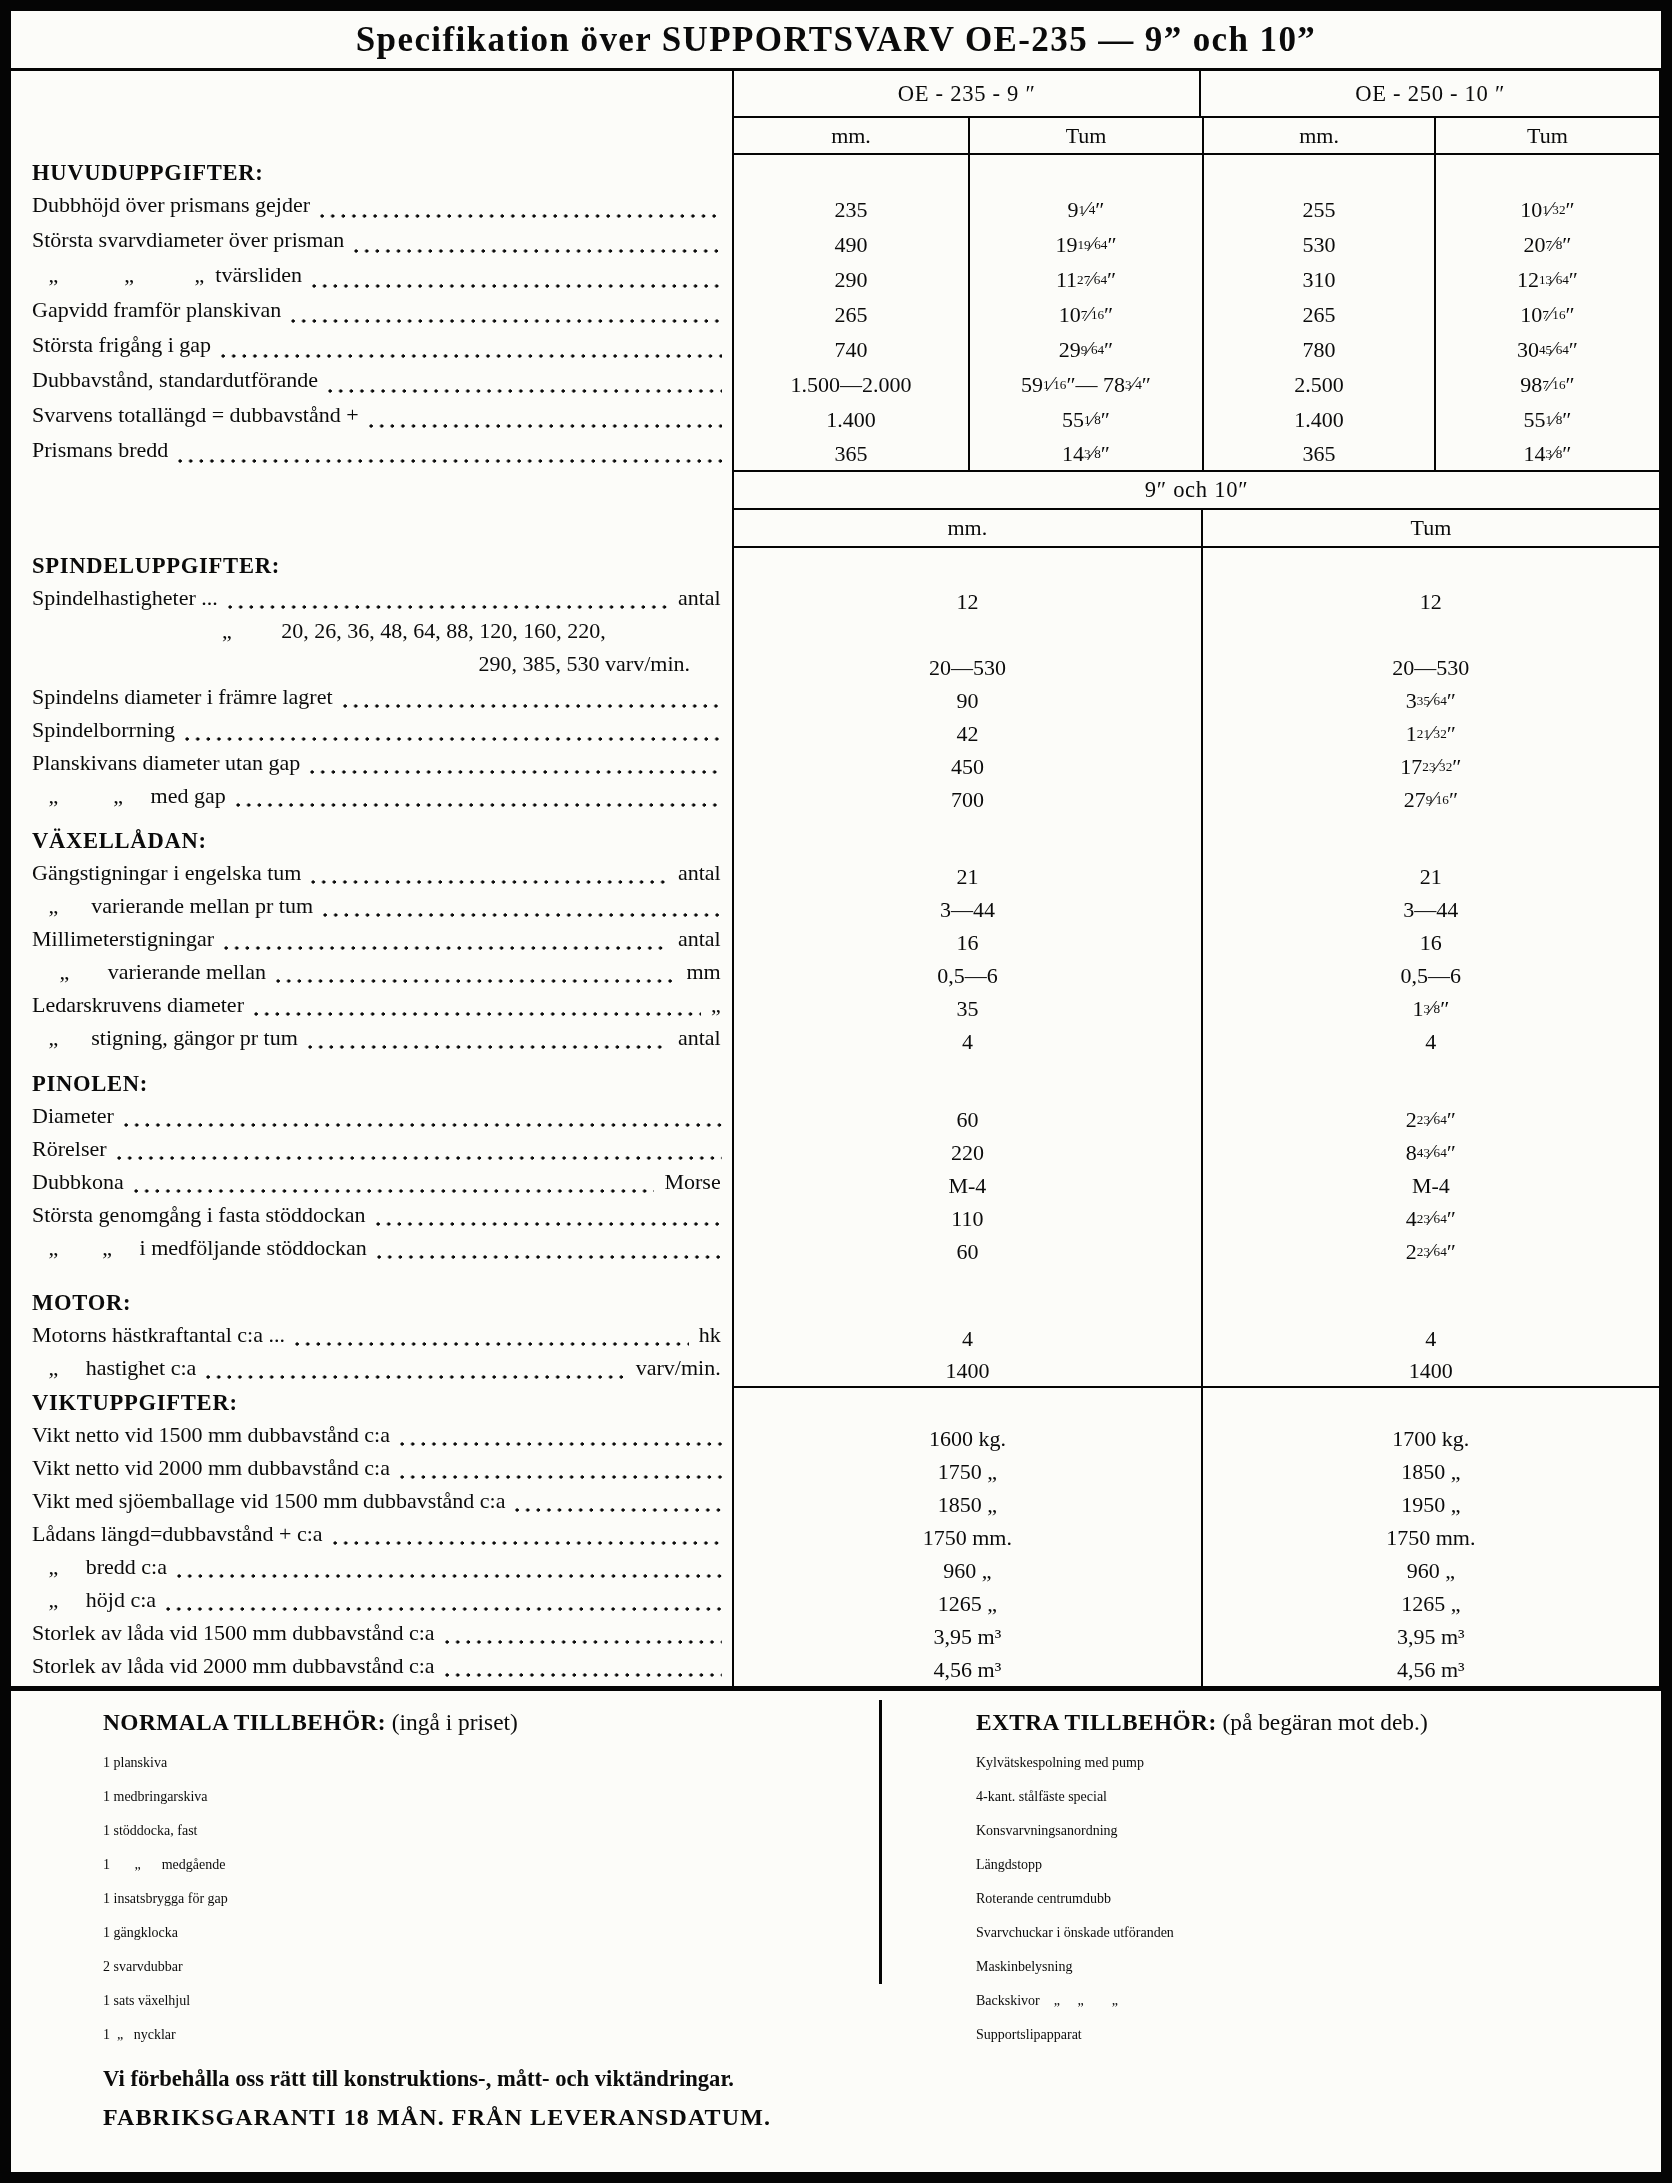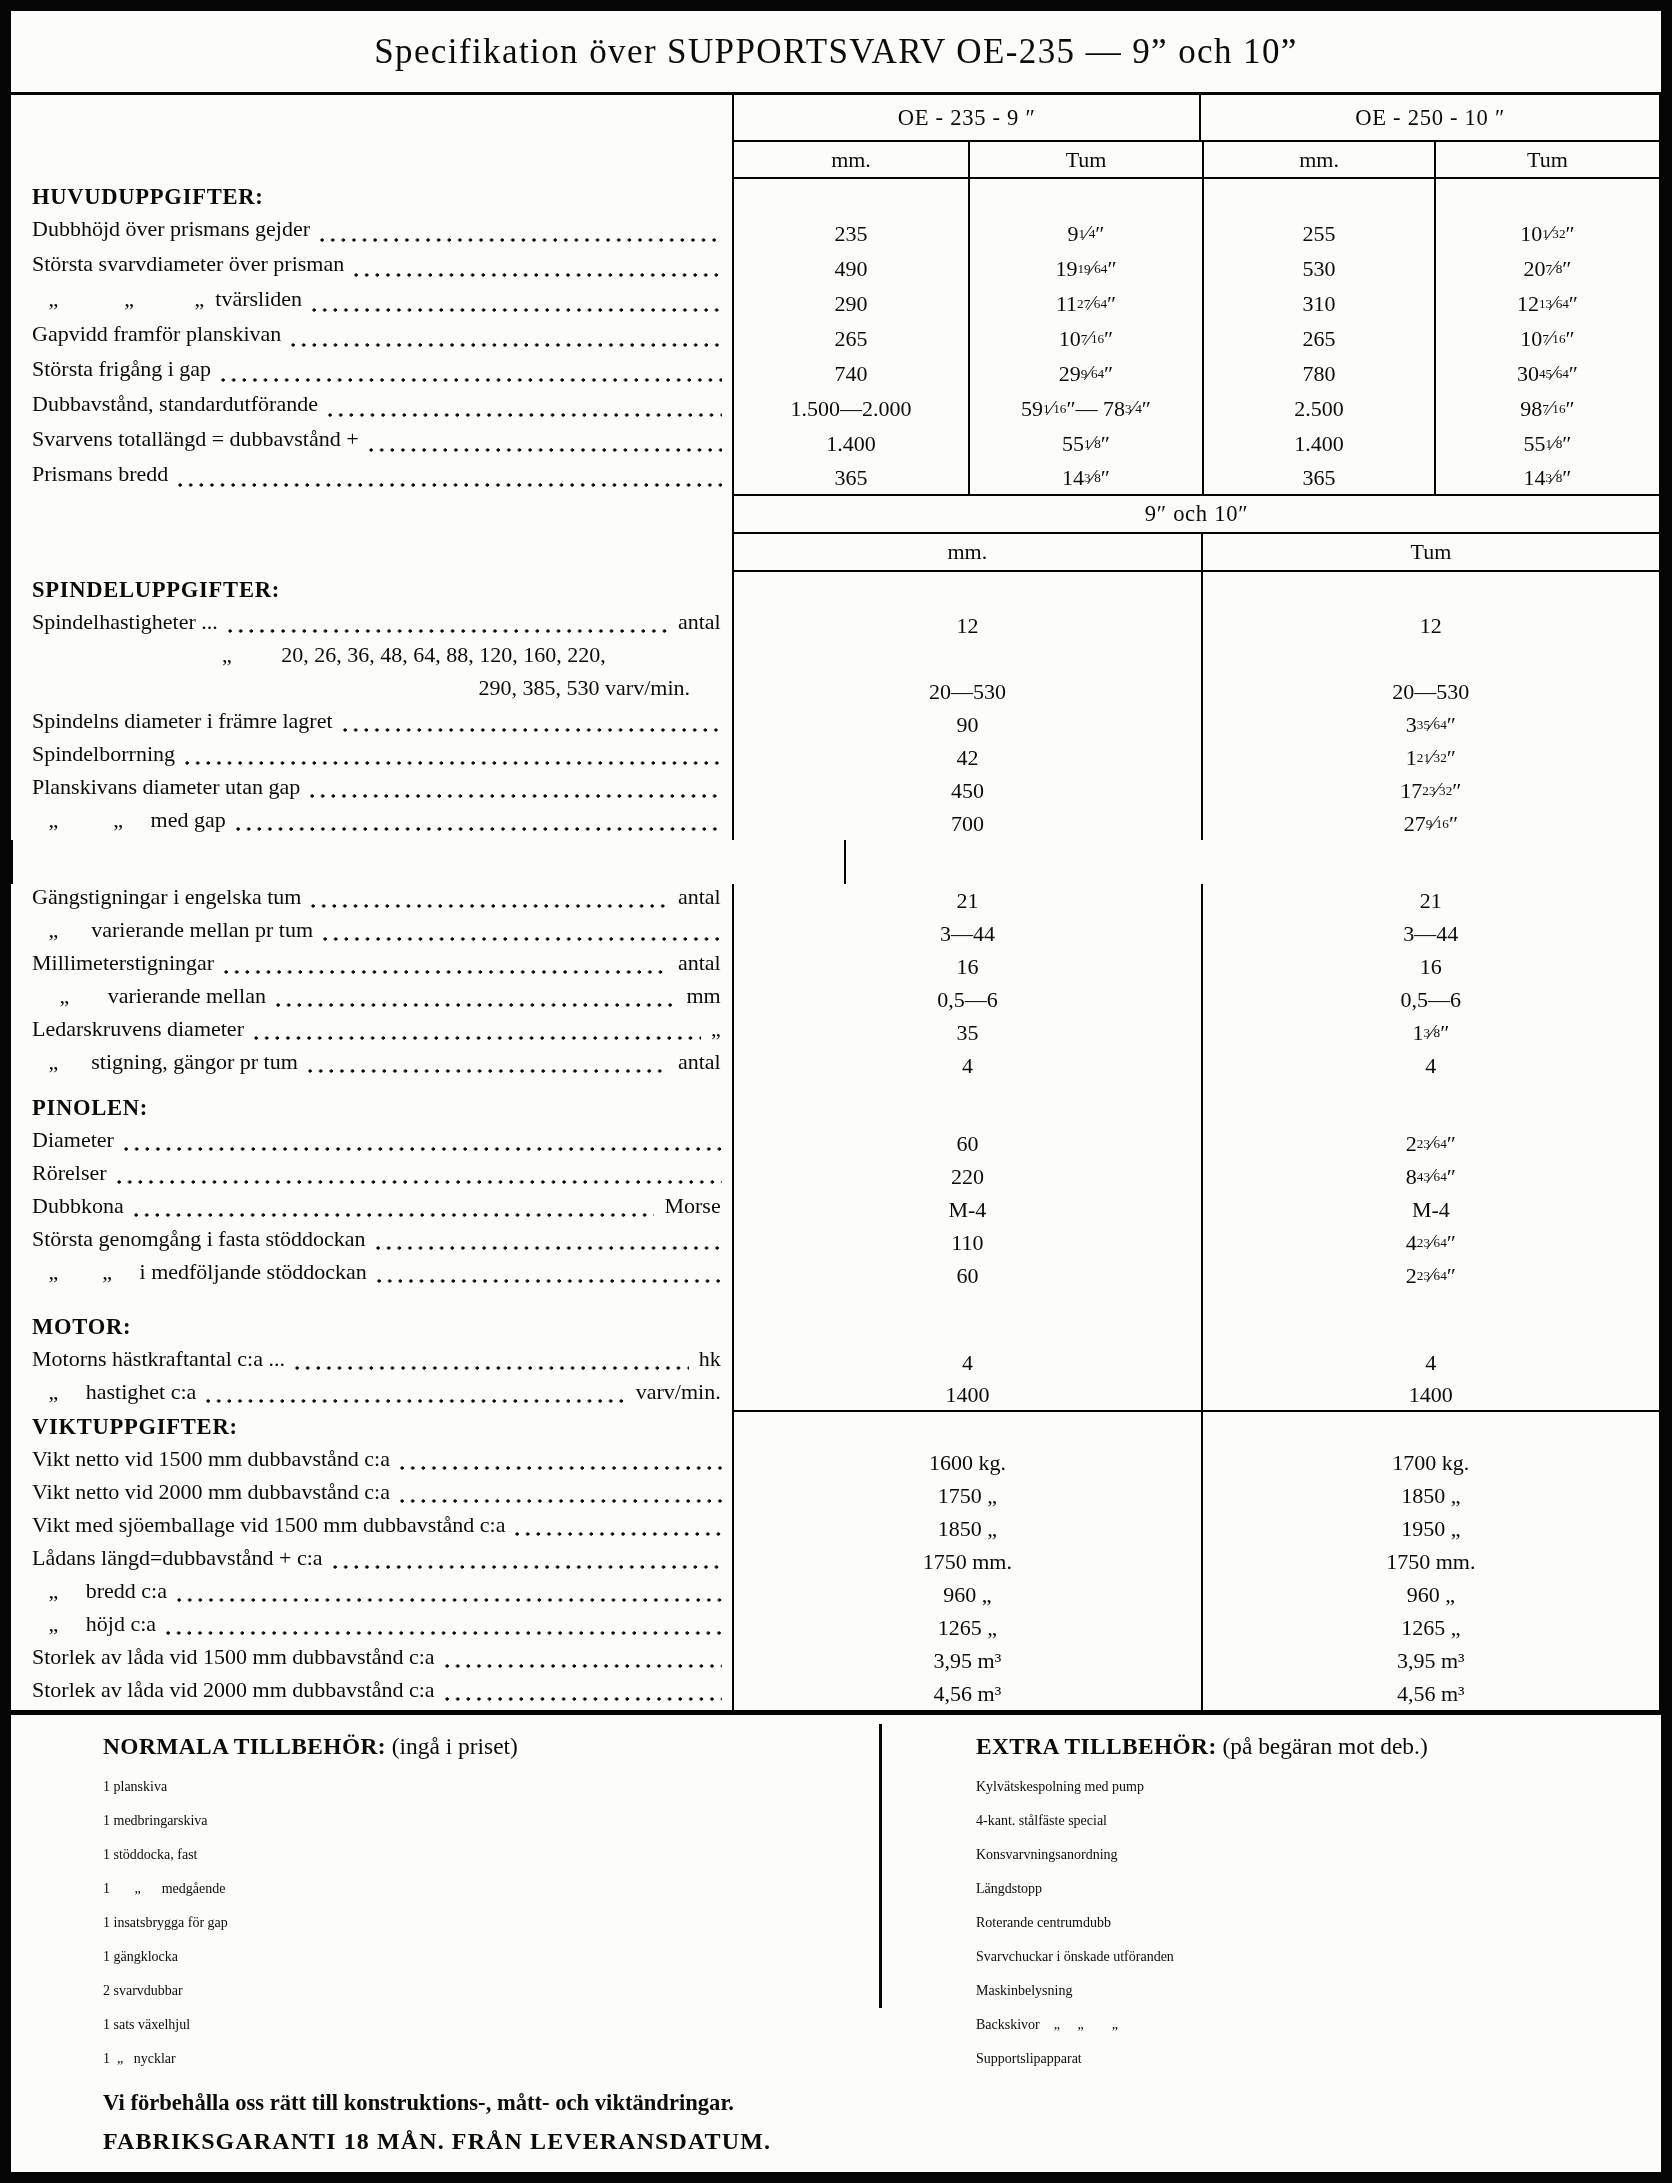--- a/index.html
+++ b/index.html
@@ -5,23 +5,23 @@
   html,body{margin:0;padding:0;background:#777;}
   .page{
     position:relative; width:1672px; height:2183px; box-sizing:border-box;
     background:#fcfcf9; color:#0b0b0b;
     border:11.3px solid #050505;
     font-family:"Liberation Serif","DejaVu Serif",serif;
     overflow:hidden;
   }
   
   .title-bar{
-    height:84px; box-sizing:border-box; border-bottom:3.5px solid #050505;
+    height:60px; box-sizing:border-box; border-bottom:3.5px solid #050505;
     display:flex; align-items:center; justify-content:center;
-    font-size:35px; letter-spacing:1.4px; white-space:nowrap;
+    font-size:35px; letter-spacing:1.4px; white-space:nowrap;font-weight:bold;
   }
   
   .spec-table{ border-bottom:5px solid #050505; }
   .row{ display:flex; align-items:stretch; }
   .lbl{
     width:721px; box-sizing:border-box; display:flex; 
     padding-left:21px; font-size:22px; white-space:nowrap;
   }
   .row.head .lbl{ align-items:flex-end; padding-bottom:5.7px; }
   .lbl .heading{ font-weight:bold; font-size:22.6px; letter-spacing:0.7px; }
@@ -279,20 +279,23 @@
         <div class="lbl">
           <span>&nbsp;&nbsp;&nbsp;„&nbsp;&nbsp;&nbsp;&nbsp;&nbsp;&nbsp;&nbsp;&nbsp;&nbsp;&nbsp;„&nbsp;&nbsp;&nbsp;&nbsp;&nbsp;med gap</span>
           <div class="leader"></div>
         </div>
         <div class="vals">
           <div class="cell" style="width: 50.46%;">700</div>
           <div class="cell" style="width: 49.54%;">27 <sup>9</sup><span class="frac-sl">⁄</span><sub>16</sub> ″</div>
         </div>
       </div>
       <div class="row head" style="min-height: 44px;">
+        <div class="lbl">
+          <span class="heading">VÄXELLÅDAN:</span>
+        </div>
         <div class="vals">
           <div class="cell" style="width: 50.46%;"></div>
           <div class="cell" style="width: 49.54%;"></div>
         </div>
       </div>
       <div class="row" style="min-height: 33px;">
         <div class="lbl">
           <span>Gängstigningar i engelska tum</span>
           <div class="leader"></div>
           <span class="unit">antal</span>

